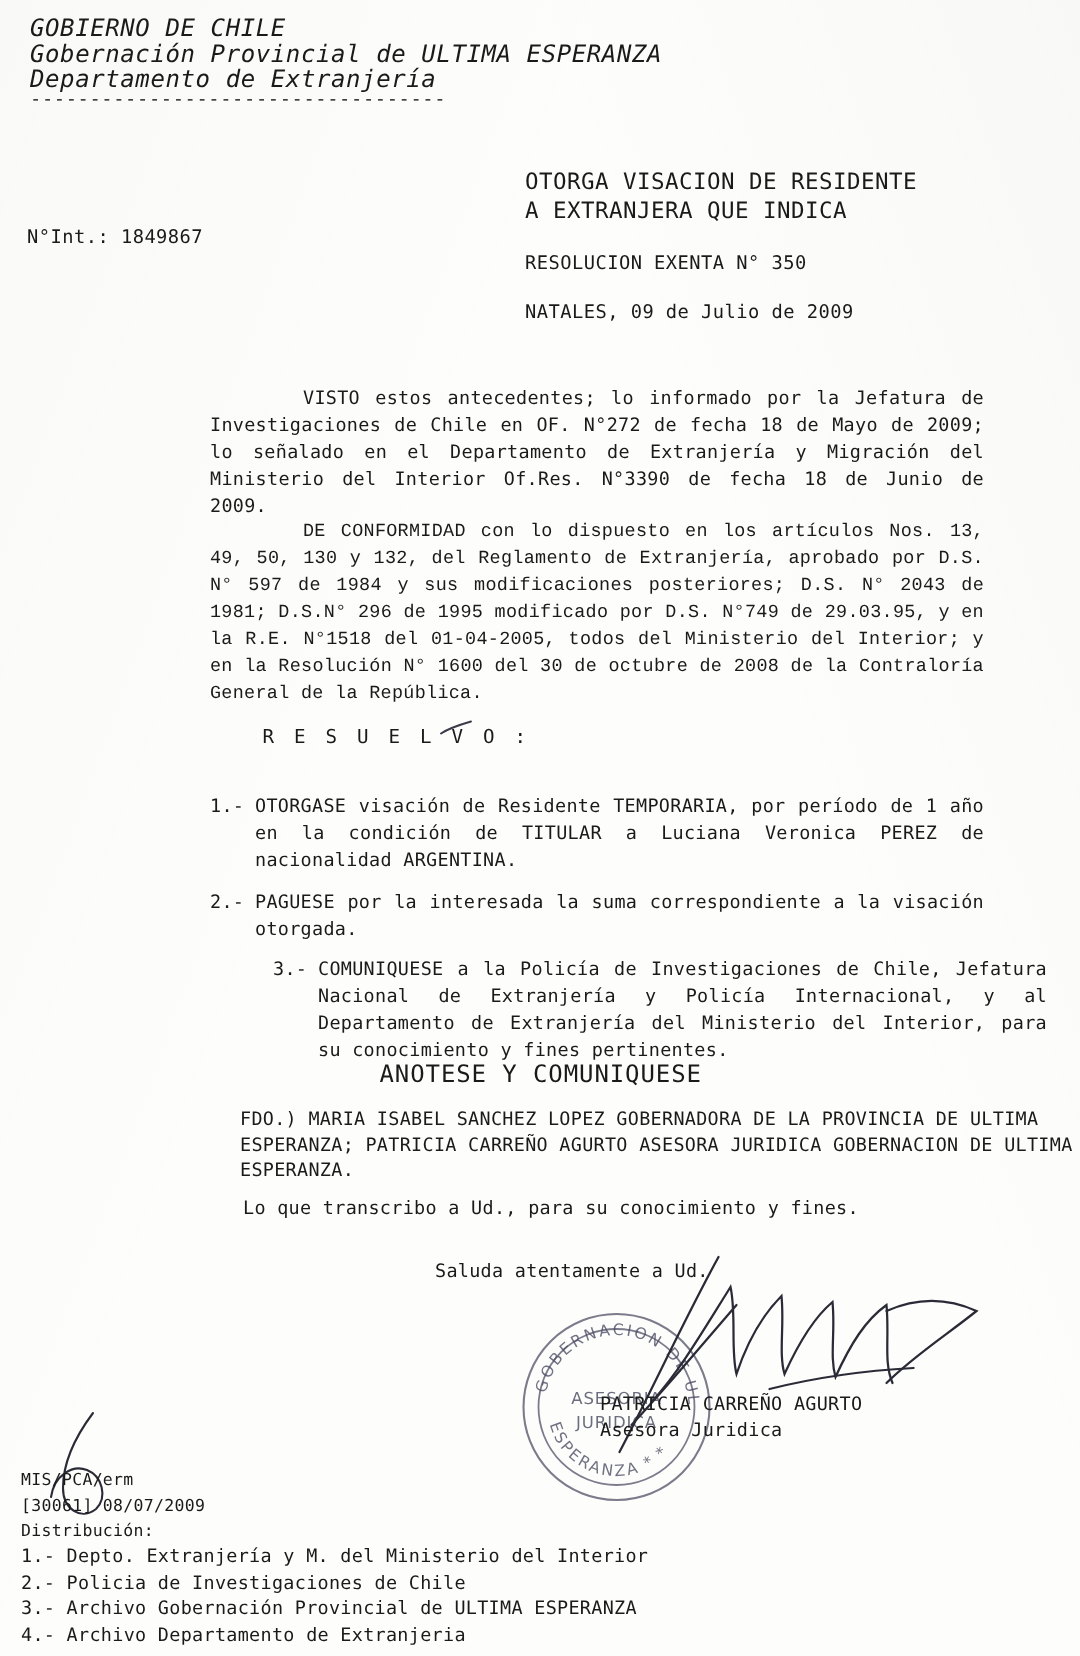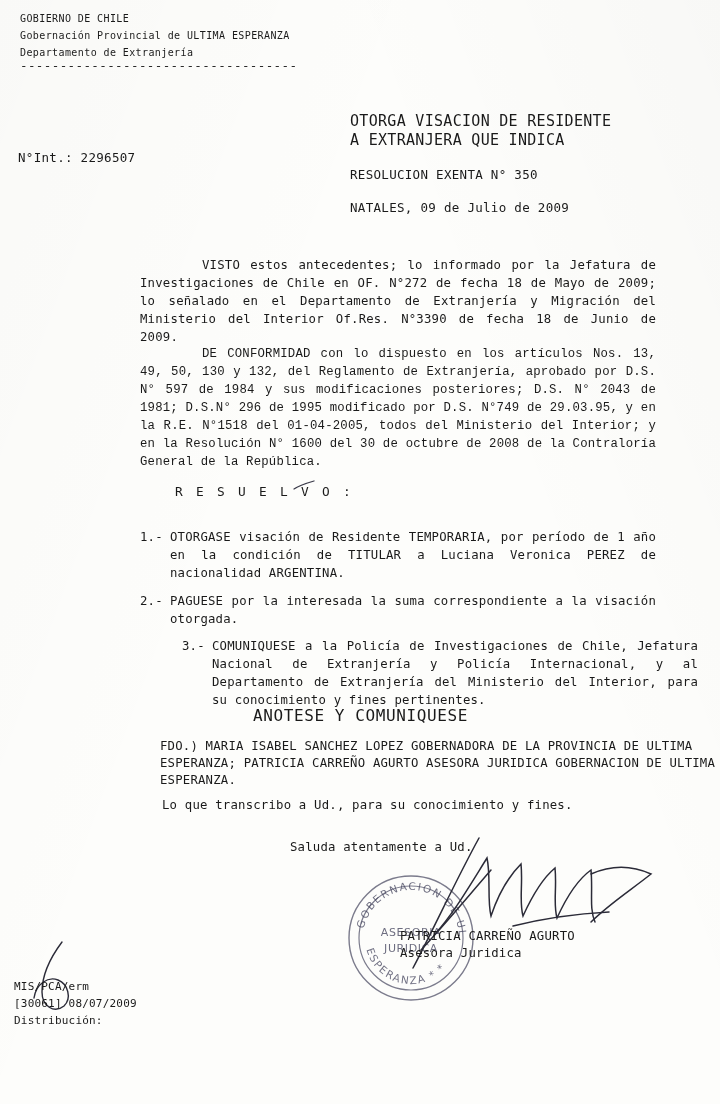--- a/index.html
+++ b/index.html
@@ -22,24 +22,25 @@
     background: #fdfdfb;
     background-image:
       linear-gradient(110deg, rgba(0,0,0,0.015) 0%, rgba(0,0,0,0) 40%),
       linear-gradient(250deg, rgba(0,0,0,0.02) 0%, rgba(0,0,0,0) 35%);
   }
   
   .letterhead {
     position: absolute;
     left: 20px;
     top: 10px;
-    font-size: 10px;
+    font-size: 16px;
     line-height: 17px;
     letter-spacing: 0.4px;
     white-space: pre;
+    font-style: italic;
   }
   .rule {
     position: absolute;
     left: 20px;
     top: 58px;
     font-size: 12.5px;
     letter-spacing: 0.4px;
     white-space: pre;
     color: #2a2a2a;
   }
@@ -223,21 +224,21 @@
 
   <div class="letterhead"><span>GOBIERNO DE CHILE</span>
 <span>Gobernación Provincial de ULTIMA ESPERANZA</span>
 <span>Departamento de Extranjería</span></div>
 
   <div class="rule">-----------------------------------</div>
 
   <div class="subject"><span>OTORGA VISACION DE RESIDENTE</span>
 <span>A EXTRANJERA QUE INDICA</span></div>
 
-  <div class="intnum">N°Int.: 2296507</div>
+  <div class="intnum">N°Int.: 1849867</div>
 
   <div class="resnum">RESOLUCION EXENTA N° 350</div>
 
   <div class="place-date">NATALES, 09 de Julio de 2009</div>
 
   <div class="para" id="p-visto"><span class="indent"></span><span>VISTO estos antecedentes; lo informado por la Jefatura de Investigaciones de Chile en OF. N°272 de fecha 18 de Mayo de 2009; lo señalado en el Departamento de Extranjería y Migración del Ministerio del Interior Of.Res. N°3390 de fecha 18 de Junio de 2009.</span></div>
 
   <div class="para" id="p-conformidad"><span class="indent"></span><span>DE CONFORMIDAD con lo dispuesto en los artículos Nos. 13, 49, 50, 130 y 132, del Reglamento de Extranjería, aprobado por D.S. N° 597 de 1984 y sus modificaciones posteriores; D.S. N° 2043 de 1981; D.S.N° 296 de 1995 modificado por D.S. N°749 de 29.03.95, y en la R.E. N°1518 del 01-04-2005, todos del Ministerio del Interior; y en la Resolución N° 1600 del 30 de octubre de 2008 de la Contraloría General de la República.</span></div>
 
   <div class="resuelvo">R E S U E L V O :</div>
@@ -294,14 +295,20 @@
     </g>
   </svg>
 
   <div class="sig-name"><span>PATRICIA CARREÑO AGURTO</span>
 <span>Asesora Juridica</span></div>
 
   <div class="footer"><span>MIS/PCA/erm</span>
 <span>[30061] 08/07/2009</span>
 <span>Distribución:</span></div>
 
+  <div class="footer-dist" style="top:1029px;">
+    <div>1.- Depto. Extranjería y M. del Ministerio del Interior</div>
+    <div>2.- Policia de Investigaciones de Chile</div>
+    <div>3.- Archivo Gobernación Provincial de ULTIMA ESPERANZA</div>
+    <div>4.- Archivo Departamento de Extranjeria</div>
+  </div>
 
 </div>
 
 </body></html>

